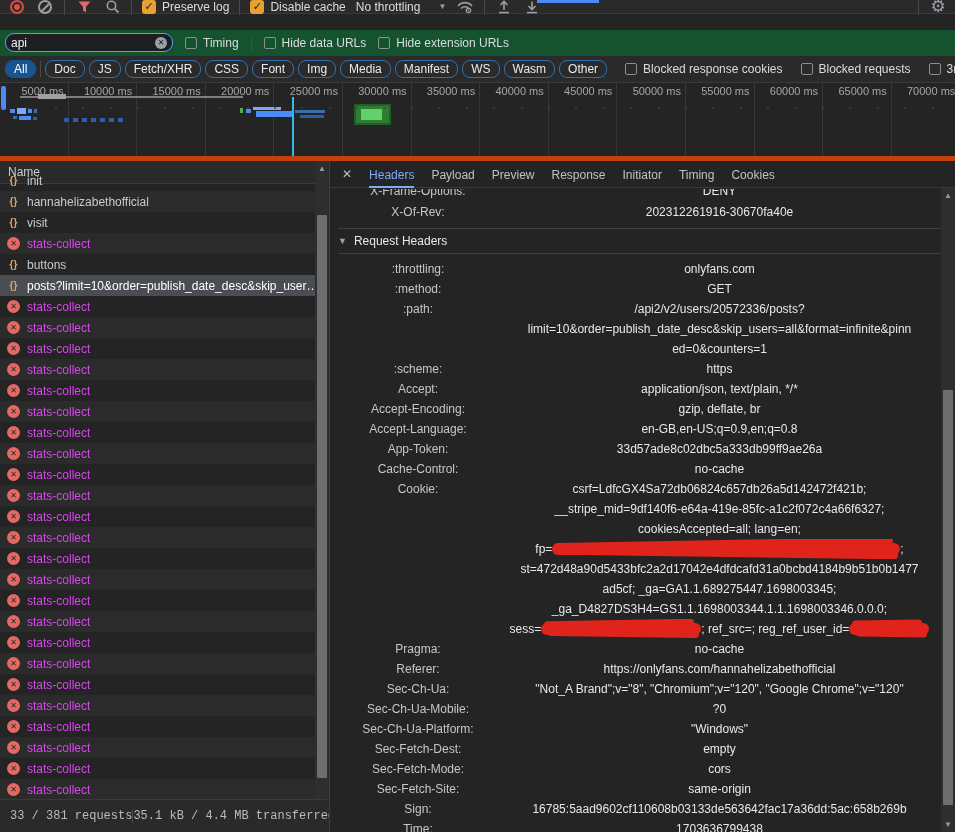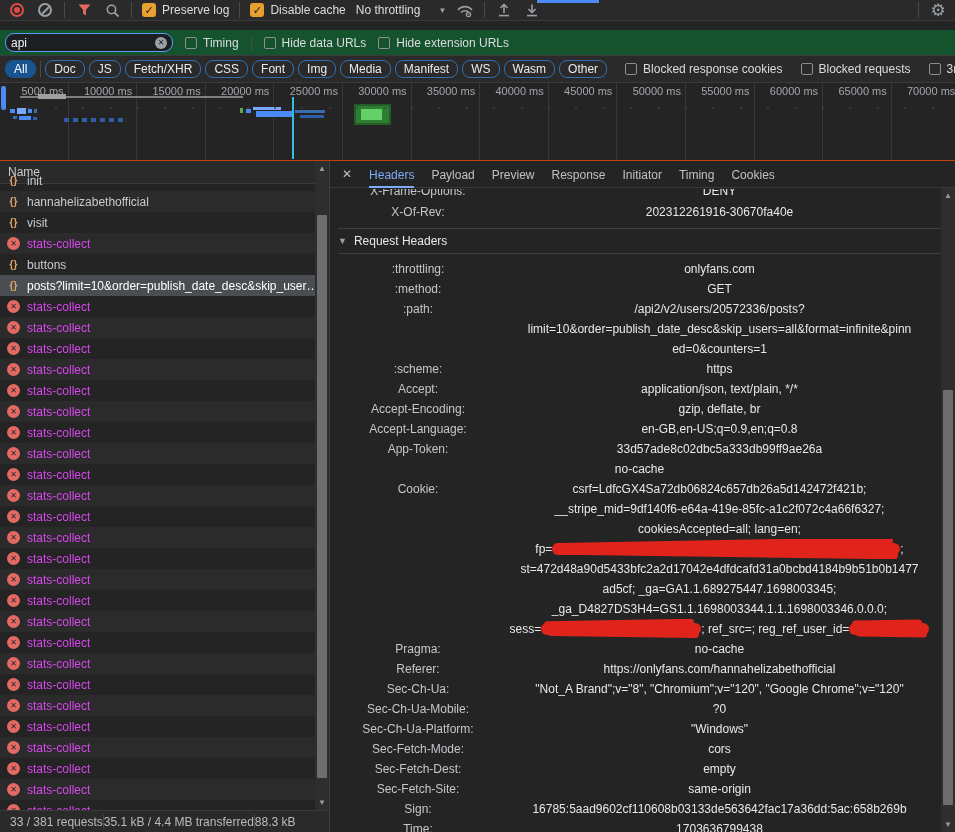--- a/index.html
+++ b/index.html
@@ -6,21 +6,21 @@
   html,body { width:955px; height:832px; }
   body {
     position:relative; overflow:hidden;
     background:#242424; color:#dadce0;
     font-family:"Liberation Sans","DejaVu Sans",sans-serif; font-size:12px;
   }
   .abs { position:absolute; }
   .vdiv { width:1px; height:16px; background:#4a4a4a; flex:none; }
 
   
-  #toolbar { top:0; left:0; right:0; height:21px; background:#2a2a2a;
+  #toolbar { top:0; left:0; right:0; height:14px; background:#2a2a2a;
     border-bottom:1px solid #3a3a3a; display:flex; align-items:center; gap:10px; padding:0 8px; }
   #top-strip { left:537px; top:0; width:62px; height:3px; background:#4c8bf5; z-index:5; }
   .icon-btn { display:flex; align-items:center; justify-content:center; width:18px; height:18px; flex:none; }
   .rec { width:14px; height:14px; border-radius:50%; border:2px solid #df4b45; position:relative; }
   .rec::after { content:''; position:absolute; left:2px; top:2px; width:6px; height:6px; border-radius:50%; background:#df4b45; }
   .slash { width:14px; height:14px; border-radius:50%; border:2px solid #9aa0a6; position:relative; overflow:hidden; }
   .slash::after { content:''; position:absolute; left:4px; top:-2px; width:2px; height:16px; background:#9aa0a6; transform:rotate(45deg); }
   .cbx { display:flex; align-items:center; gap:6px; white-space:nowrap; }
   .box-on { width:14px; height:14px; border-radius:3px; background:#e8a030; color:#1c1c1c;
     font-size:11px; font-weight:bold; display:flex; align-items:center; justify-content:center; flex:none; }
@@ -44,21 +44,21 @@
   
   #pillsbar { top:56px; left:0; right:0; height:27px; background:#2a2a2a;
     border-bottom:1px solid #3a3a3a; display:flex; align-items:center; gap:4px; padding:0 5px; }
   .pill { border:1px solid #2f6fb0; border-radius:8px; padding:1px 8px; color:#e8eaed;
     white-space:nowrap; flex:none; }
   .pill.active { background:#18548f; border-color:#18548f; color:#fff; }
   #pill-checks { display:flex; align-items:center; gap:18px; margin-left:14px; }
 
   
   #overview { top:83px; left:0; right:0; height:78px; background:#242424;
-    border-bottom:1px solid #c2410c; overflow:hidden; }
+    border-bottom:5px solid #c2410c; overflow:hidden; }
   #timeline-labels { display:flex; height:100%; }
   .tl-cell { width:68.6px; flex:none; border-right:1px solid #373737; color:#a2a7ad;
     font-size:11px; text-align:right; padding:2px 4px 0 0; }
   #overview::after { content:''; position:absolute; left:0; right:0; top:24px; height:2px;
     background:repeating-linear-gradient(90deg,#3f4043 0 2px,transparent 2px 27.4px); opacity:.7; }
   .wf { position:absolute; }
   #wf-handle { left:1px; top:3px; width:5px; height:24px; background:#4c8bf5; border-radius:2px; }
   #wf-cyan { left:292px; top:14px; width:2px; height:62px; background:#35b9e6; }
   #wf-grayline { left:20px; top:13px; width:223px; height:2px; background:#8f8f8f; opacity:.85; }
   #wf-graybar { left:38px; top:11px; width:28px; height:5px; background:#a0a0a0; }
@@ -86,23 +86,23 @@
   #right-scroll { right:0; top:188px; width:14px; bottom:0; }
   .sb-arrow { position:absolute; left:0; right:0; height:13px; color:#9a9a9a; font-size:8px;
     text-align:center; line-height:13px; }
   .sb-up { top:1px; } .sb-down { bottom:1px; }
   .sb-thumb { position:absolute; left:2px; right:2px; background:#6e6e6e; border-radius:1px; }
   #left-thumb { top:54px; bottom:32px; }
   #right-thumb { top:202px; height:415px; }
   #panel-div { left:329px; top:161px; width:1px; bottom:0; background:#3d3d3d; }
 
   
-  #statusbar { left:0; bottom:0; width:329px; height:22px; background:#2a2a2a;
+  #statusbar { left:0; bottom:0; width:329px; height:33px; background:#2a2a2a;
     border-top:1px solid #3a3a3a; display:flex; align-items:center; padding-left:10px;
-    color:#b8bcbf; overflow:hidden; white-space:nowrap; }
+    color:#b8bcbf; overflow:hidden; white-space:nowrap;font-family:Liberation Mono, monospace; }
 
   
   #details { left:330px; top:161px; right:0; bottom:0; background:#242424; overflow:hidden; }
   #tabbar { height:27px; display:flex; align-items:center; gap:17px; padding-left:12px;
     border-bottom:1px solid #3a3a3a; }
   .close-x { color:#bdc1c6; font-size:12px; }
   .tab { color:#bdc1c6; height:27px; line-height:29px; position:relative; white-space:nowrap; }
   .tab.active { color:#7cacf8; }
   .tab.active::after { content:''; position:absolute; left:0; right:0; bottom:0; height:2px; background:#7cacf8; }
   #hdr-content { position:absolute; top:28px; left:0; right:14px; bottom:0; overflow:hidden; padding-left:8px;text-align:center; }
@@ -507,20 +507,21 @@
             <div class="vline">en-GB,en-US;q=0.9,en;q=0.8</div>
           </div>
         </div>
         <div class="hrow">
           <span class="hname">App-Token:</span>
           <div class="hval">
             <div class="vline">33d57ade8c02dbc5a333db99ff9ae26a</div>
           </div>
         </div>
         <div class="hrow">
+          <span class="hname">Cache-Control:</span>
           <div class="hval">
             <div class="vline">no-cache</div>
           </div>
         </div>
         <div class="hrow">
           <span class="hname">Cookie:</span>
           <div class="hval">
             <div class="vline">csrf=LdfcGX4Sa72db06824c657db26a5d142472f421b;</div>
             <div class="vline">__stripe_mid=9df140f6-e64a-419e-85fc-a1c2f072c4a66f6327;</div>
             <div class="vline">cookiesAccepted=all; lang=en;</div>
@@ -555,29 +556,29 @@
             <div class="vline">?0</div>
           </div>
         </div>
         <div class="hrow">
           <span class="hname">Sec-Ch-Ua-Platform:</span>
           <div class="hval">
             <div class="vline">"Windows"</div>
           </div>
         </div>
         <div class="hrow">
+          <span class="hname">Sec-Fetch-Dest:</span>
+          <div class="hval">
+            <div class="vline">empty</div>
+          </div>
+        </div>
+        <div class="hrow">
           <span class="hname">Sec-Fetch-Mode:</span>
           <div class="hval">
             <div class="vline">cors</div>
-          </div>
-        </div>
-        <div class="hrow">
-          <span class="hname">Sec-Fetch-Dest:</span>
-          <div class="hval">
-            <div class="vline">empty</div>
           </div>
         </div>
         <div class="hrow">
           <span class="hname">Sec-Fetch-Site:</span>
           <div class="hval">
             <div class="vline">same-origin</div>
           </div>
         </div>
         <div class="hrow">
           <span class="hname">Sign:</span>

